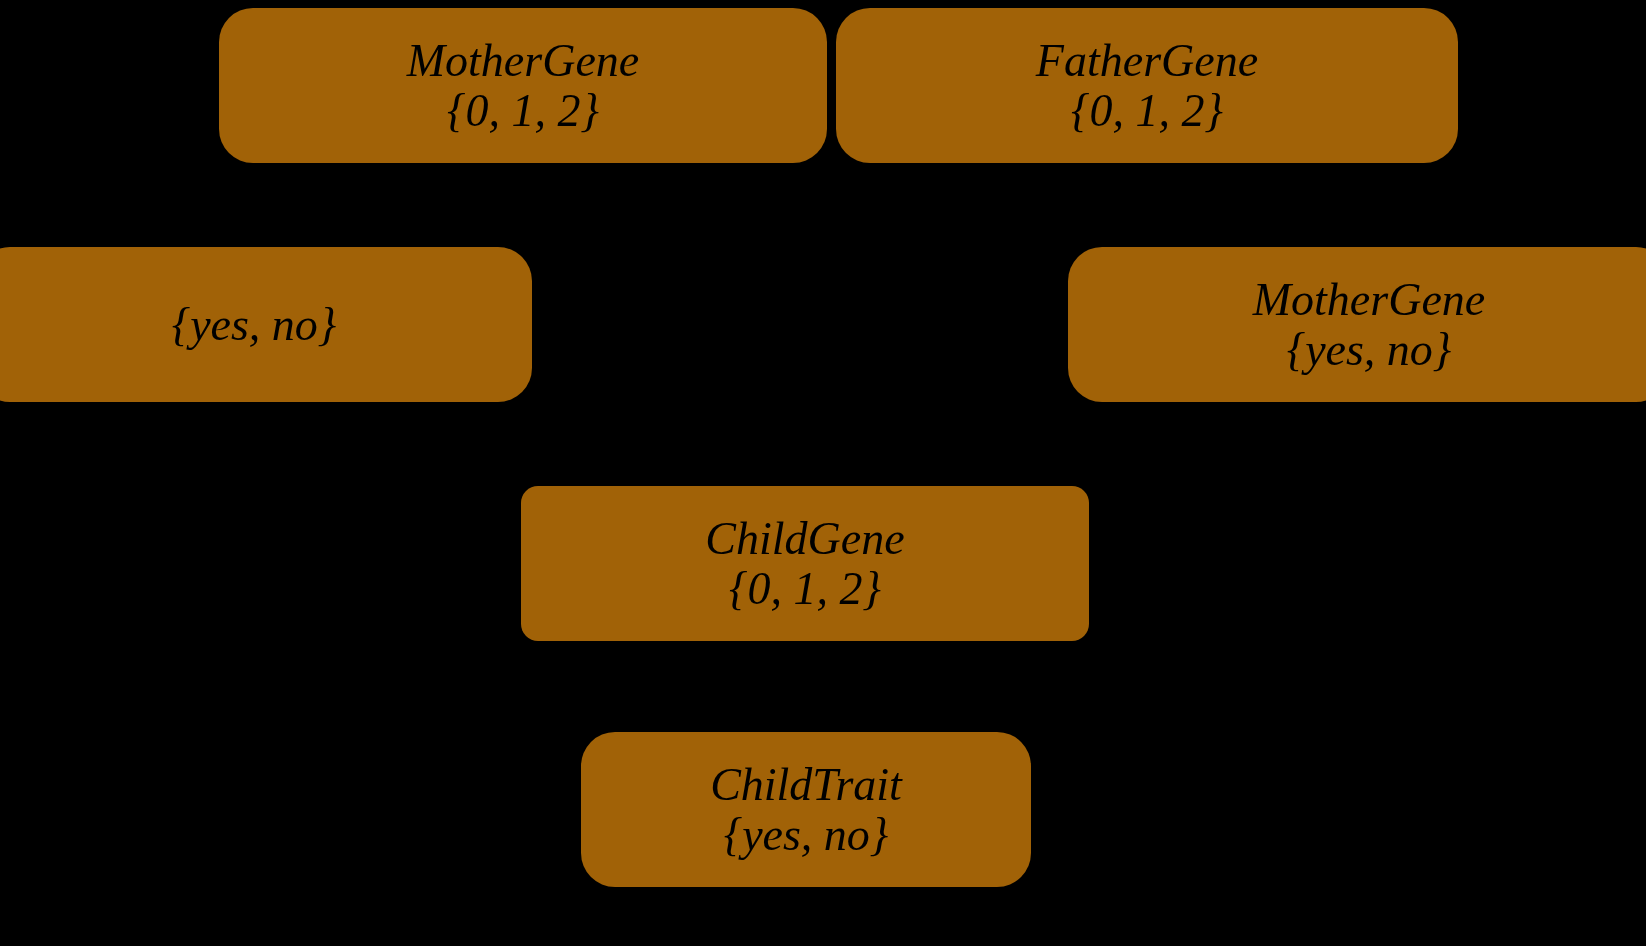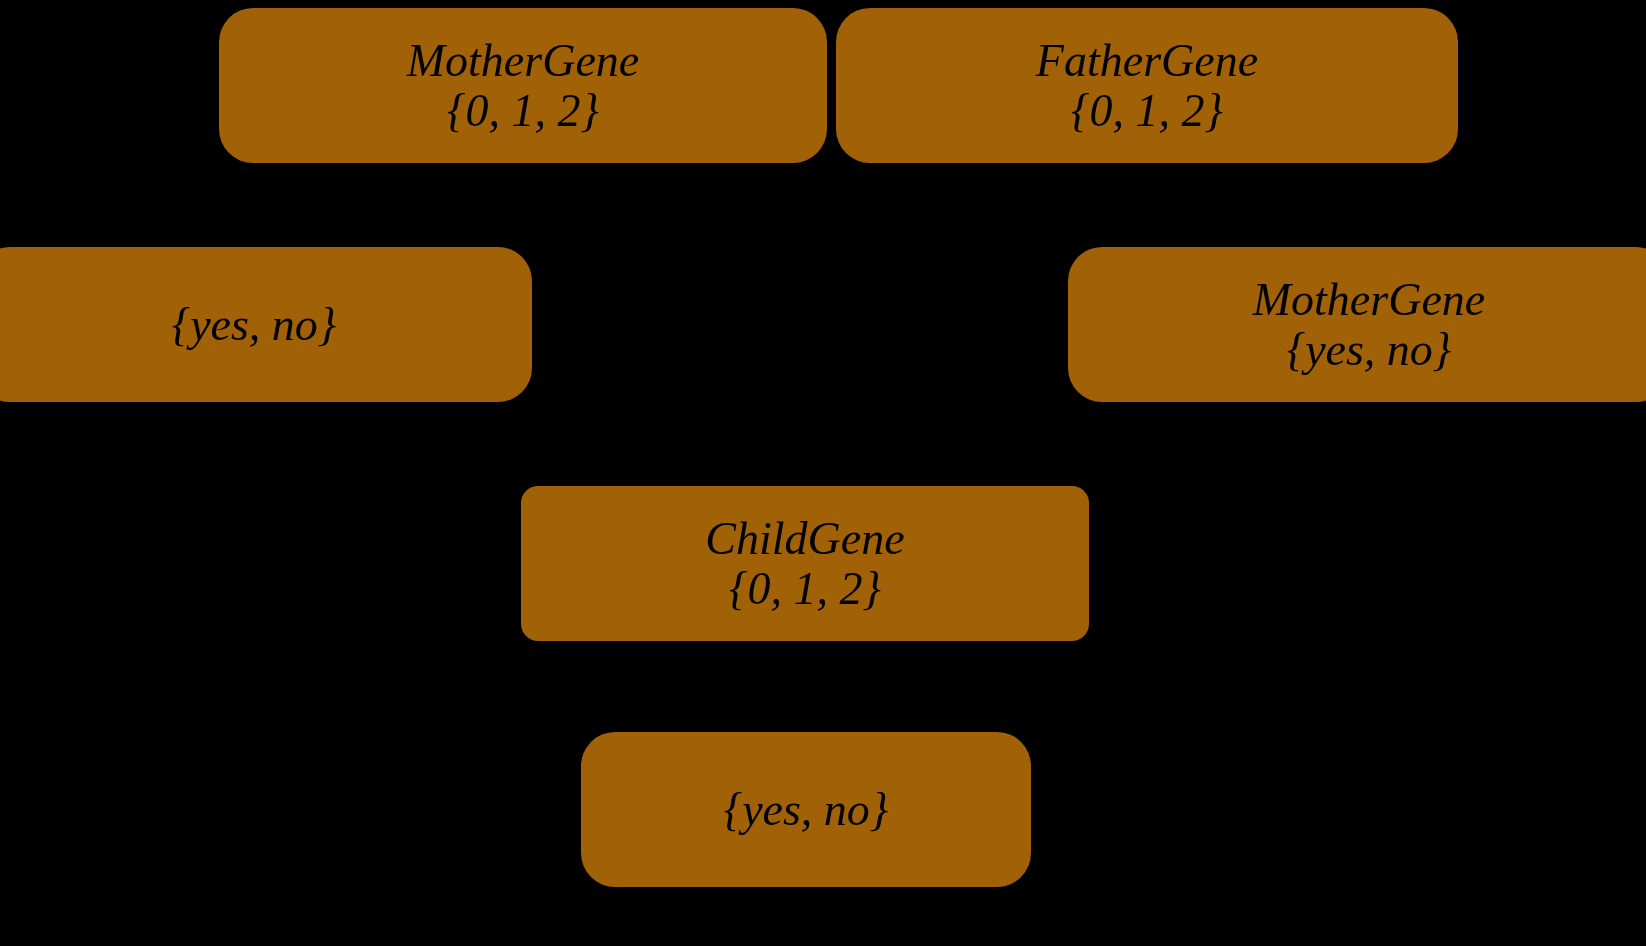--- a/index.html
+++ b/index.html
@@ -98,16 +98,17 @@
     <div class="node-label">MotherGene</div>
     <div class="node-domain">{yes, no}</div>
   </div>
 
   <div class="node" style="left:521px; top:486px; width:568px; height:155px;border-radius:17px;">
     <div class="node-label">ChildGene</div>
     <div class="node-domain">{0, 1, 2}</div>
   </div>
 
   <div class="node" style="left:581px; top:732px; width:450px; height:155px;">
+    <div class="node-label">ChildTrait</div>
     <div class="node-domain">{yes, no}</div>
   </div>
 
 </div>
 
 </body></html>

